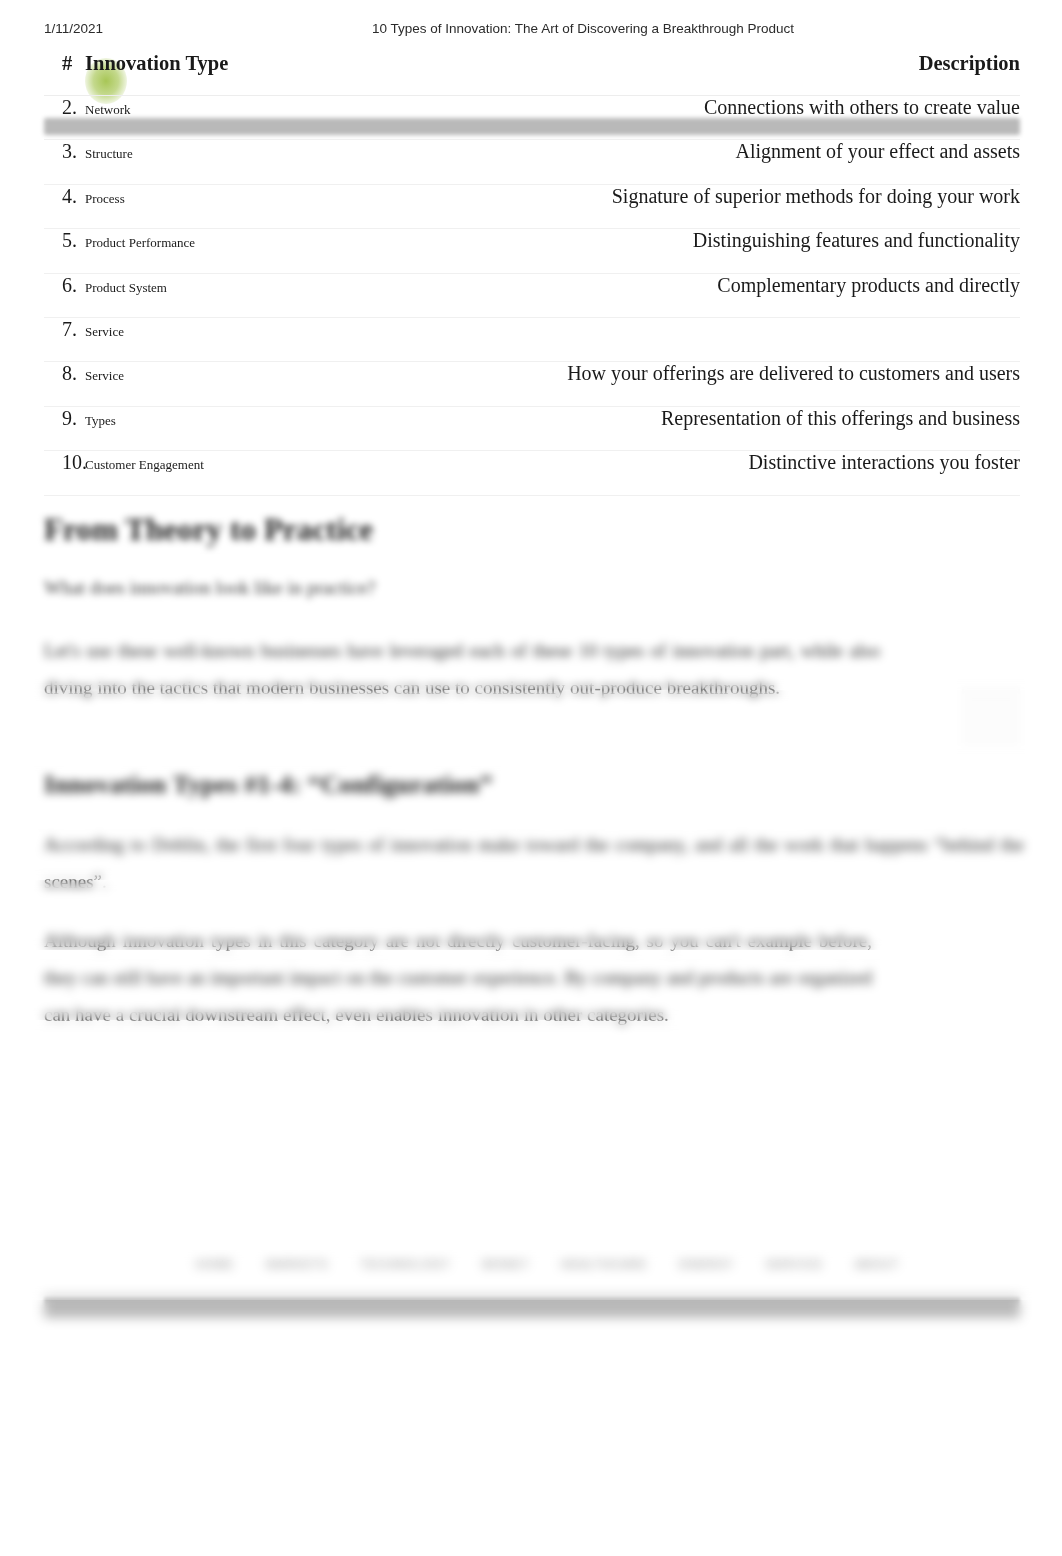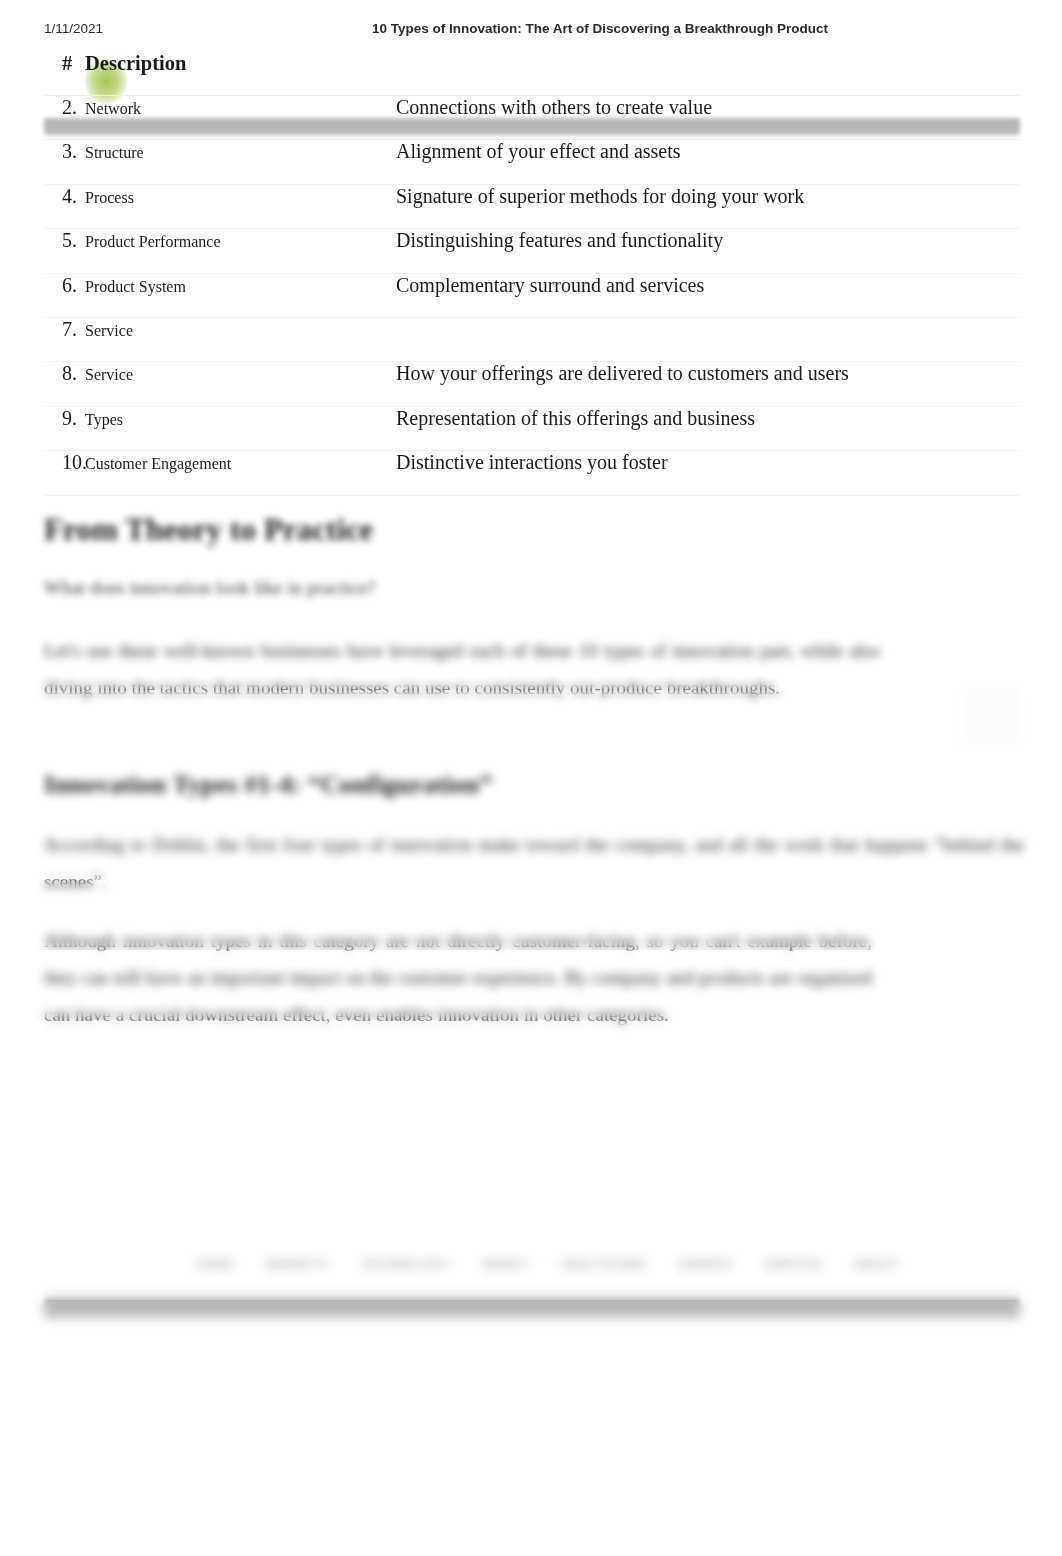--- a/index.html
+++ b/index.html
@@ -33,21 +33,20 @@
     position: absolute;
     left: 44px;
     top: 0;
     white-space: nowrap;
   }
   .print-header .ph-title {
     position: absolute;
     left: 372px;
     top: 0;
     white-space: nowrap;
-    font-weight: bold;
   }
 
   
   .page {
     position: absolute;
     top: 0;
     left: 0;
     width: 1062px;
     height: 1556px;
   }
@@ -74,25 +73,26 @@
     width: 41px;
     flex: 0 0 41px;
     text-align: left;
     font-size: 20px;
     padding-left: 18px;
     box-sizing: border-box;
   }
   .col-type {
     width: 311px;
     flex: 0 0 311px;
-    font-size: 16px;
+    font-size: 13px;
   }
   .col-desc {
     flex: 1 1 auto;
     font-size: 20px;
+    text-align: right;
   }
   .tr.head .col-num,
   .tr.head .col-type,
   .tr.head .col-desc {
     font-weight: bold;
     font-size: 20.5px;
   }
 
   
   .green-blob {
@@ -234,20 +234,21 @@
   <span class="ph-title">10 Types of Innovation: The Art of Discovering a Breakthrough Product</span>
 </div>
 
 <div class="page">
 
   <div class="green-blob"></div>
 
   <div class="innov-table">
     <div class="tr head">
       <div class="col-num">#</div>
+      <div class="col-type">Innovation Type</div>
       <div class="col-desc">Description</div>
     </div>
 
     <div class="tr">
       <div class="col-num">2.</div>
       <div class="col-type">Network</div>
       <div class="col-desc">Connections with others to create value</div>
     </div>
     <div class="tr">
       <div class="col-num">3.</div>
@@ -260,21 +261,21 @@
       <div class="col-desc">Signature of superior methods for doing your work</div>
     </div>
     <div class="tr">
       <div class="col-num">5.</div>
       <div class="col-type">Product Performance</div>
       <div class="col-desc">Distinguishing features and functionality</div>
     </div>
     <div class="tr">
       <div class="col-num">6.</div>
       <div class="col-type">Product System</div>
-      <div class="col-desc">Complementary surround and services</div>
+      <div class="col-desc">Complementary products and directly</div>
     </div>
     <div class="tr">
       <div class="col-num">7.</div>
       <div class="col-type">Service</div>
     </div>
     <div class="tr">
       <div class="col-num">8.</div>
       <div class="col-type">Service</div>
       <div class="col-desc">How your offerings are delivered to customers and users</div>
     </div>

